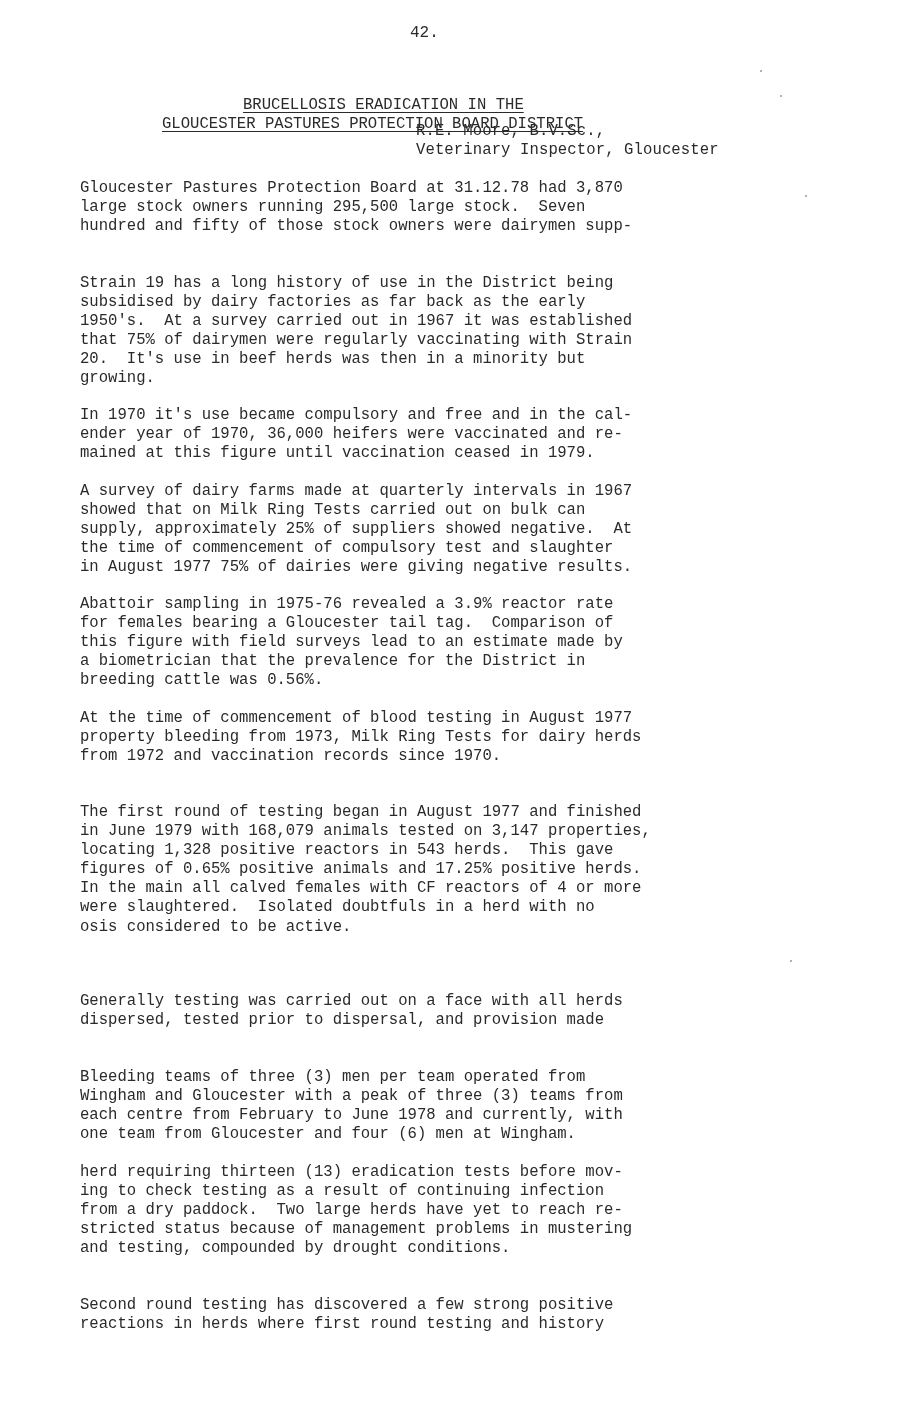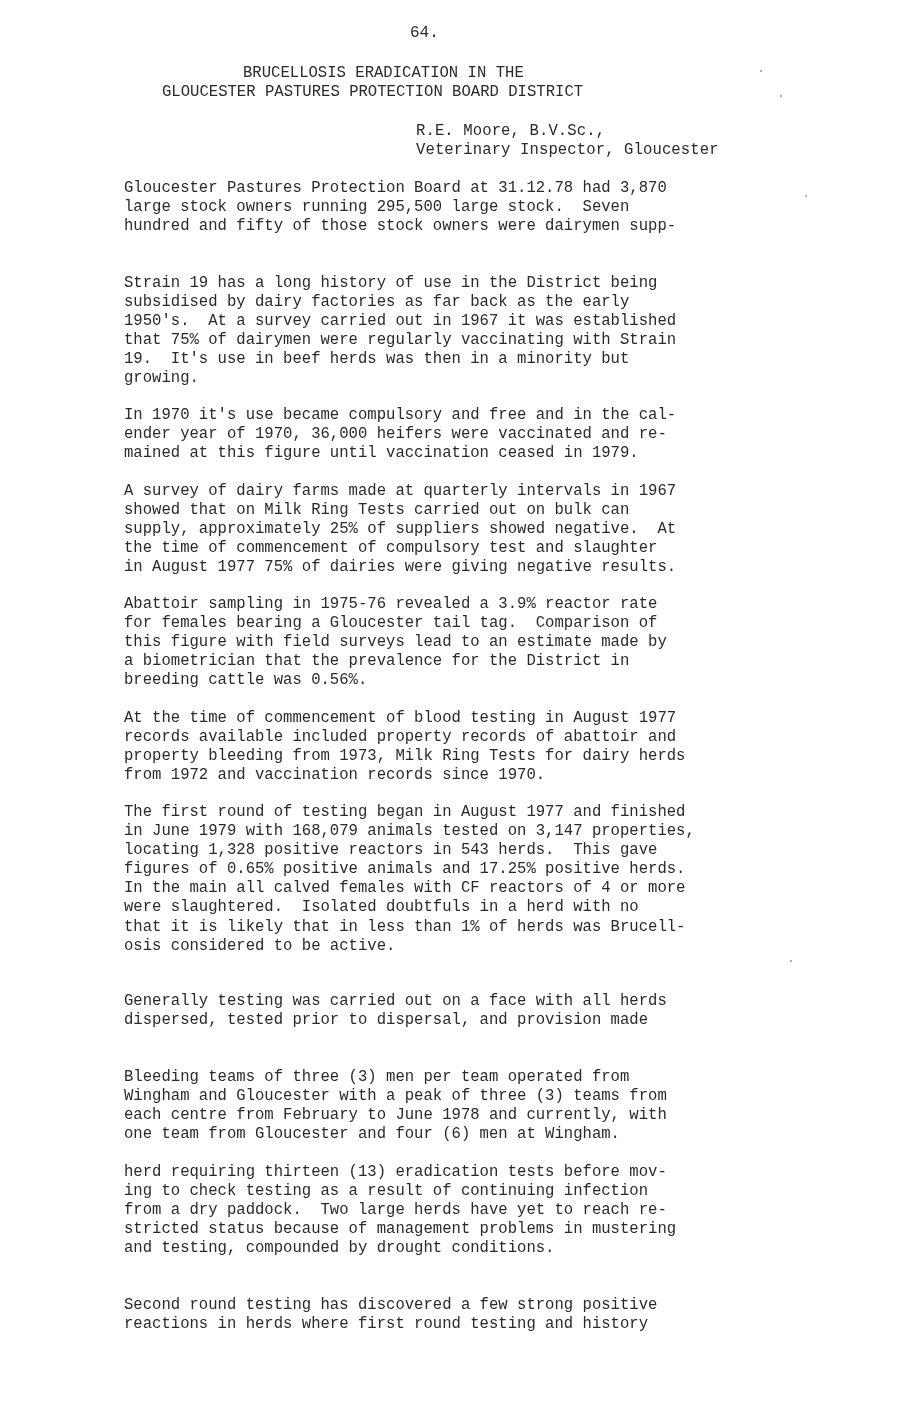--- a/index.html
+++ b/index.html
@@ -1,47 +1,47 @@
 <!DOCTYPE html>
 <html><head>
   <meta charset="utf-8">
   <style>
     html, body { margin:0; padding:0; background:#ffffff; }
     body { width:900px; height:1414px; position:relative; overflow:hidden;
       font-family:"Liberation Mono","DejaVu Sans Mono",monospace; color:#2a2a2a; }
     .line { position:absolute; white-space:pre; font-size:15.6px; line-height:19px; letter-spacing:0.1px; }
     .page-number { position:absolute; left:410px; top:24px; font-size:16px; }
-    .title-line { position:absolute; white-space:pre; font-size:15.6px; text-underline-offset:3px; }
+    .title-line { position:absolute; white-space:pre; font-size:15.6px; text-decoration:underline; text-underline-offset:3px;margin-top:32px; }
     .para { position:absolute; left:80px; }
-    .para div { white-space:pre; font-size:15.6px; line-height:19.1px; height:19.1px;margin-left:44px; }
+    .para div { white-space:pre; font-size:15.6px; line-height:19.1px; height:19.1px; }
     .speck { position:absolute; width:2px; height:2px; background:#999; border-radius:1px; }
   </style>
 </head>
 <body>
 
-<div class="page-number">64.</div>
+<div class="page-number">42.</div>
 
 <div class="title-line" style="left:243px; top:64px;">BRUCELLOSIS ERADICATION IN THE</div>
 <div class="title-line" style="left:162px; top:83px;">GLOUCESTER PASTURES PROTECTION BOARD DISTRICT</div>
 
 <div class="line" style="left:416px; top:122px;">R.E. Moore, B.V.Sc.,</div>
 <div class="line" style="left:416px; top:141px;">Veterinary Inspector, Gloucester</div>
 
 <div id="body-text">
     <div class="para" style="top: 179px;">
       <div>Gloucester Pastures Protection Board at 31.12.78 had 3,870</div>
       <div>large stock owners running 295,500 large stock.  Seven</div>
       <div>hundred and fifty of those stock owners were dairymen supp-</div>
     </div>
     <div class="para" style="top: 274px;">
       <div>Strain 19 has a long history of use in the District being</div>
       <div>subsidised by dairy factories as far back as the early</div>
       <div>1950's.  At a survey carried out in 1967 it was established</div>
       <div>that 75% of dairymen were regularly vaccinating with Strain</div>
-      <div>19.  It's use in beef herds was then in a minority but</div>
+      <div>20.  It's use in beef herds was then in a minority but</div>
       <div>growing.</div>
     </div>
     <div class="para" style="top: 406px;">
       <div>In 1970 it's use became compulsory and free and in the cal-</div>
       <div>ender year of 1970, 36,000 heifers were vaccinated and re-</div>
       <div>mained at this figure until vaccination ceased in 1979.</div>
     </div>
     <div class="para" style="top: 482px;">
       <div>A survey of dairy farms made at quarterly intervals in 1967</div>
       <div>showed that on Milk Ring Tests carried out on bulk can</div>
@@ -51,32 +51,30 @@
     </div>
     <div class="para" style="top: 595px;">
       <div>Abattoir sampling in 1975-76 revealed a 3.9% reactor rate</div>
       <div>for females bearing a Gloucester tail tag.  Comparison of</div>
       <div>this figure with field surveys lead to an estimate made by</div>
       <div>a biometrician that the prevalence for the District in</div>
       <div>breeding cattle was 0.56%.</div>
     </div>
     <div class="para" style="top: 709px;">
       <div>At the time of commencement of blood testing in August 1977</div>
-      <div>records available included property records of abattoir and</div>
       <div>property bleeding from 1973, Milk Ring Tests for dairy herds</div>
       <div>from 1972 and vaccination records since 1970.</div>
     </div>
     <div class="para" style="top: 803px;">
       <div>The first round of testing began in August 1977 and finished</div>
       <div>in June 1979 with 168,079 animals tested on 3,147 properties,</div>
       <div>locating 1,328 positive reactors in 543 herds.  This gave</div>
       <div>figures of 0.65% positive animals and 17.25% positive herds.</div>
       <div>In the main all calved females with CF reactors of 4 or more</div>
       <div>were slaughtered.  Isolated doubtfuls in a herd with no</div>
-      <div>that it is likely that in less than 1% of herds was Brucell-</div>
       <div>osis considered to be active.</div>
     </div>
     <div class="para" style="top: 992px;">
       <div>Generally testing was carried out on a face with all herds</div>
       <div>dispersed, tested prior to dispersal, and provision made</div>
     </div>
     <div class="para" style="top: 1068px;">
       <div>Bleeding teams of three (3) men per team operated from</div>
       <div>Wingham and Gloucester with a peak of three (3) teams from</div>
       <div>each centre from February to June 1978 and currently, with</div>

